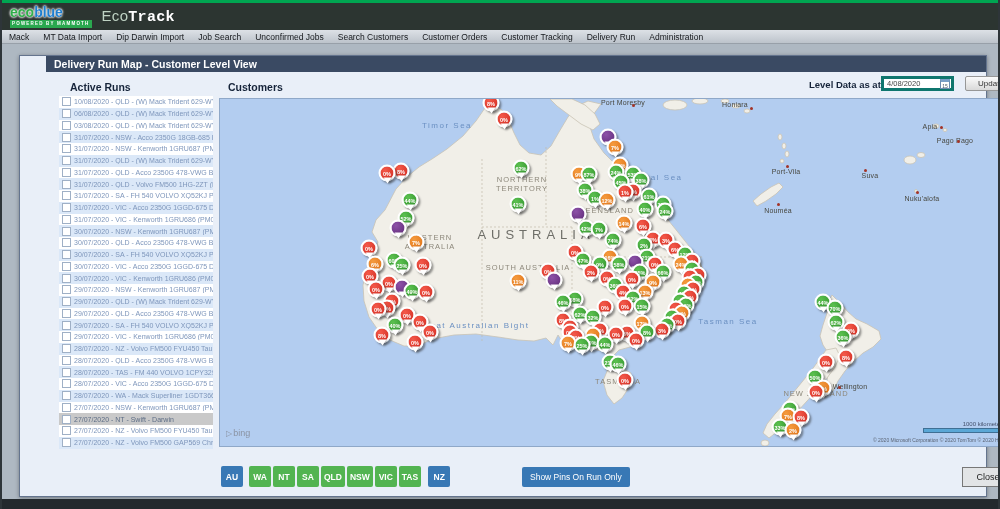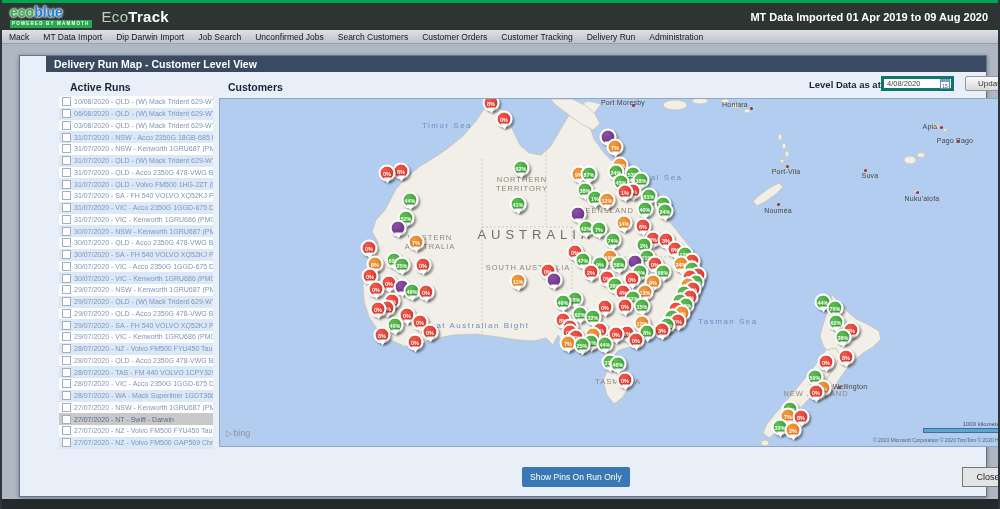--- a/index.html
+++ b/index.html
@@ -7,21 +7,21 @@
           border-left:2px solid #2e3539;border-right:2px solid #2e3539;box-sizing:border-box;}
   .topline{position:absolute;left:0;top:0;width:100%;height:3px;background:#00a551;}
   .header{position:absolute;left:0;top:3px;width:100%;height:27px;background:#2c3531;display:flex;align-items:center;}
   .logo{margin-left:8px;line-height:1;display:inline-block;}
   .logo-text{font-weight:bold;font-size:14px;letter-spacing:0;
              text-shadow:0 0 2px #fff,0 0 2px #fff,0 0 3px #fff;}
   .logo-eco{color:#2fae49;} .logo-blue{color:#1f7fd0;}
   .logo-tag{background:#2aa84f;color:#fff;font-size:4.5px;font-weight:bold;letter-spacing:1.2px;
             text-align:center;padding:1.5px 2px;margin-top:1px;}
   .apptitle{margin-left:10px;font-size:15px;color:#fff;letter-spacing:.3px;}
-  .apptitle .eco{color:#bed2c3;font-weight:400;} .apptitle .track{font-weight:700;}
+  .apptitle .eco{color:#bed2c3;font-weight:400;} .apptitle .track{font-weight:700;font-family:Liberation Mono, monospace;}
   .header-right{margin-left:auto;margin-right:10px;color:#fff;font-weight:bold;font-size:11px;}
   .menubar{position:absolute;left:0;top:30px;width:100%;height:13px;
            background:linear-gradient(#dde1e6,#bcc3cb);border-bottom:1px solid #98a0a9;
            display:flex;align-items:center;font-size:8.5px;color:#15181c;}
   .menu-item{padding:0 7px;cursor:default;}
   .bottombar{position:absolute;left:0;bottom:0;width:100%;height:10px;background:#23292d;}
 
   .panel{position:absolute;left:17px;top:55px;width:968px;height:442px;background:#e9eff8;
          border:1px solid #64748e;box-sizing:border-box;box-shadow:0 1px 4px rgba(0,0,0,.35);}
   .panel-title{height:16px;background:#3a4a63;color:#fff;font-size:10.5px;font-weight:bold;
@@ -96,21 +96,20 @@
 
 <div id="window">
   <div class="topline"></div>
 
   <div class="header">
     <div class="logo">
       <div class="logo-text"><span class="logo-eco">eco</span><span class="logo-blue">blue</span></div>
       <div class="logo-tag">POWERED BY MAMMOTH</div>
     </div>
     <div class="apptitle"><span class="eco">Eco</span><span class="track">Track</span></div>
-    <div class="header-right">MT Data Imported 01 Apr 2019 to 09 Aug 2020</div>
   </div>
 
   <div class="menubar">
       <span class="menu-item">Mack</span>
       <span class="menu-item">MT Data Import</span>
       <span class="menu-item">Dip Darwin Import</span>
       <span class="menu-item">Job Search</span>
       <span class="menu-item">Unconfirmed Jobs</span>
       <span class="menu-item">Search Customers</span>
       <span class="menu-item">Customer Orders</span>
@@ -472,19 +471,30 @@
           <div class="pin g" style="left: 595px; top: 278px; z-index: 288;">50%</div>
           <div class="pin o" style="left: 603px; top: 289px; z-index: 299;">9%</div>
           <div class="pin r" style="left: 596px; top: 293px; z-index: 303;">0%</div>
           <div class="pin g" style="left: 570px; top: 310px; z-index: 320;">28%</div>
           <div class="pin o" style="left: 568px; top: 317px; z-index: 327;">7%</div>
           <div class="pin r" style="left: 581px; top: 318px; z-index: 328;">8%</div>
           <div class="pin g" style="left: 560px; top: 328px; z-index: 338;">33%</div>
           <div class="pin o" style="left: 573px; top: 331px; z-index: 341;">2%</div>
         </div>
 
+      <div class="state-bar">
+          <div class="fbtn state-btn blue first">AU</div>
+          <div class="fbtn state-btn green">WA</div>
+          <div class="fbtn state-btn green">NT</div>
+          <div class="fbtn state-btn green">SA</div>
+          <div class="fbtn state-btn green">QLD</div>
+          <div class="fbtn state-btn green">NSW</div>
+          <div class="fbtn state-btn green">VIC</div>
+          <div class="fbtn state-btn green">TAS</div>
+          <div class="fbtn state-btn blue last">NZ</div>
+        </div>
       <div class="fbtn blue wide-btn run-only">Show Pins On Run Only</div>
       <div class="close-btn">Close</div>
     </div>
   </div>
 
   <div class="bottombar"></div>
 </div>
 
 </body></html>

